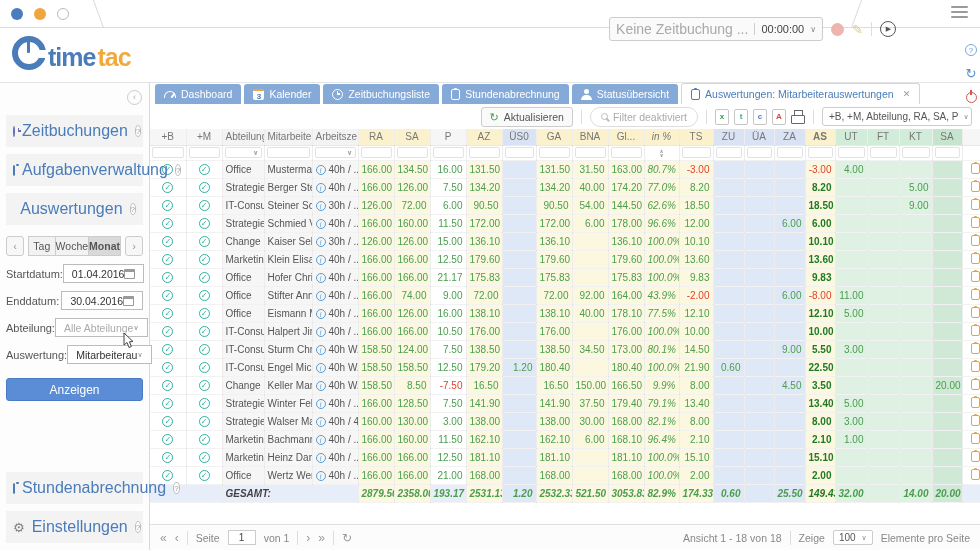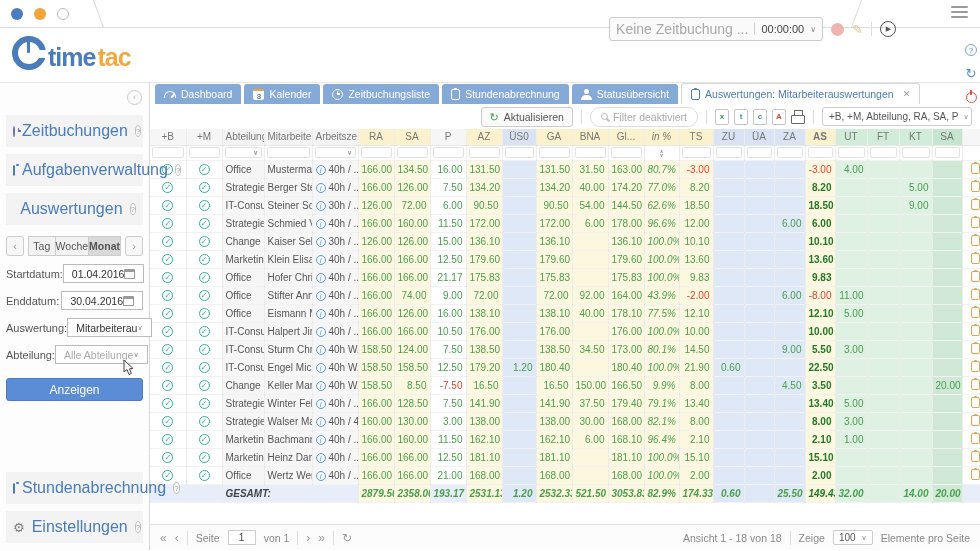--- a/index.html
+++ b/index.html
@@ -216,35 +216,35 @@
           </div>
         </div>
         <div class="frow">
           <span class="flabel">Enddatum:</span>
           <div class="fctl">
             <span class="val">30.04.2016</span>
             <span class="ic-cal2"></span>
           </div>
         </div>
         <div class="frow">
+          <span class="flabel">Abteilung:</span>
+          <div class="fctl dim">
+            <span class="val">Alle Abteilunge</span>
+            <span class="chev">∨</span>
+          </div>
+          <svg class="cursor-svg" width="13" height="16" viewBox="0 0 13 16">
+            <path d="M2,0 L2,12 L5,9.5 L7,14.5 L9.4,13.5 L7.4,8.8 L11,8.5 Z" fill="#fff" stroke="#444" stroke-width="1"></path>
+          </svg>
+        </div>
+        <div class="frow">
           <span class="flabel">Auswertung:</span>
           <div class="fctl">
             <span class="val">Mitarbeiterau</span>
             <span class="chev">∨</span>
           </div>
-        </div>
-        <div class="frow">
-          <span class="flabel">Abteilung:</span>
-          <div class="fctl dim">
-            <span class="val">Alle Abteilunge</span>
-            <span class="chev">∨</span>
-          </div>
-          <svg class="cursor-svg" width="13" height="16" viewBox="0 0 13 16">
-            <path d="M2,0 L2,12 L5,9.5 L7,14.5 L9.4,13.5 L7.4,8.8 L11,8.5 Z" fill="#fff" stroke="#444" stroke-width="1"></path>
-          </svg>
         </div>
         <button class="anzeigen">Anzeigen</button>
       </div>
       <div class="sb-bottom" id="nav-bottom">
           <div class="sbitem">
             <span class="ic-clipb"></span>
             <span class="grow">Stundenabrechnung</span>
             <span class="ic-q gray">?</span>
           </div>
           <div class="sbitem">

